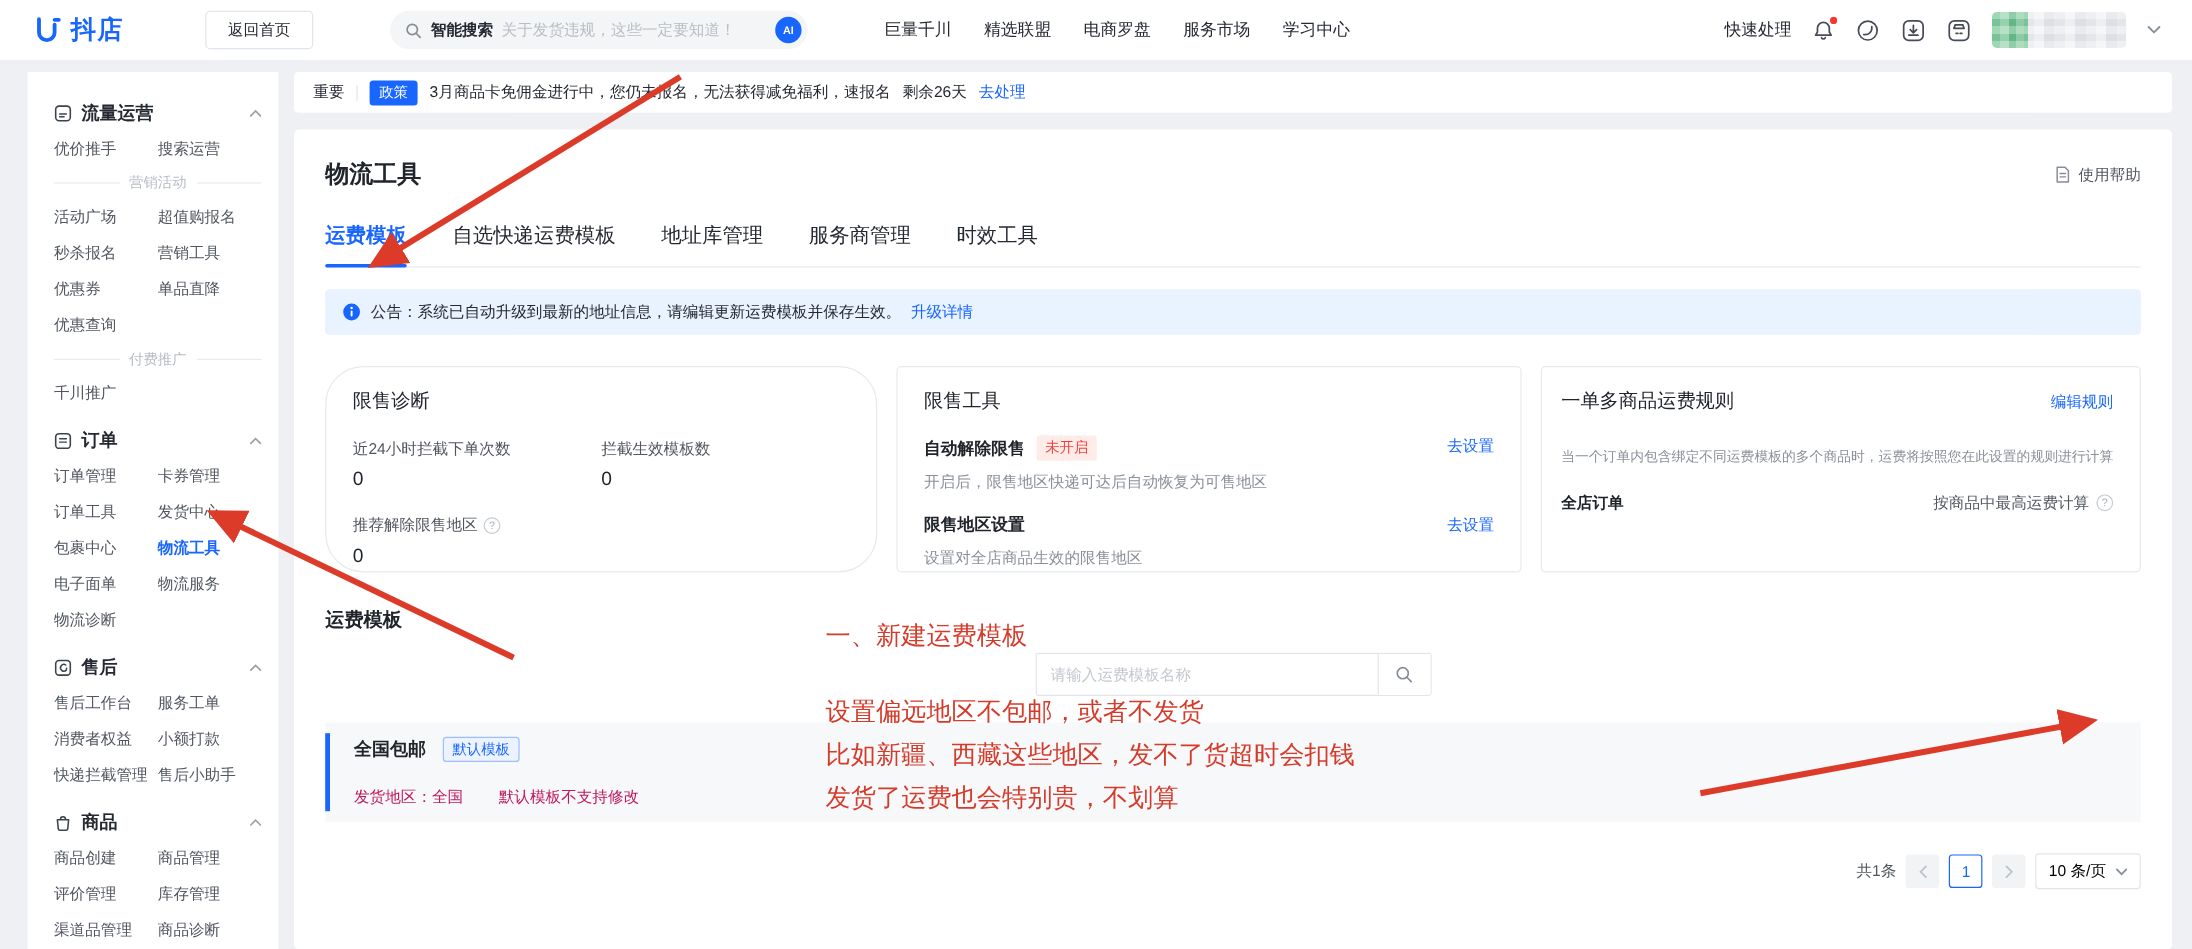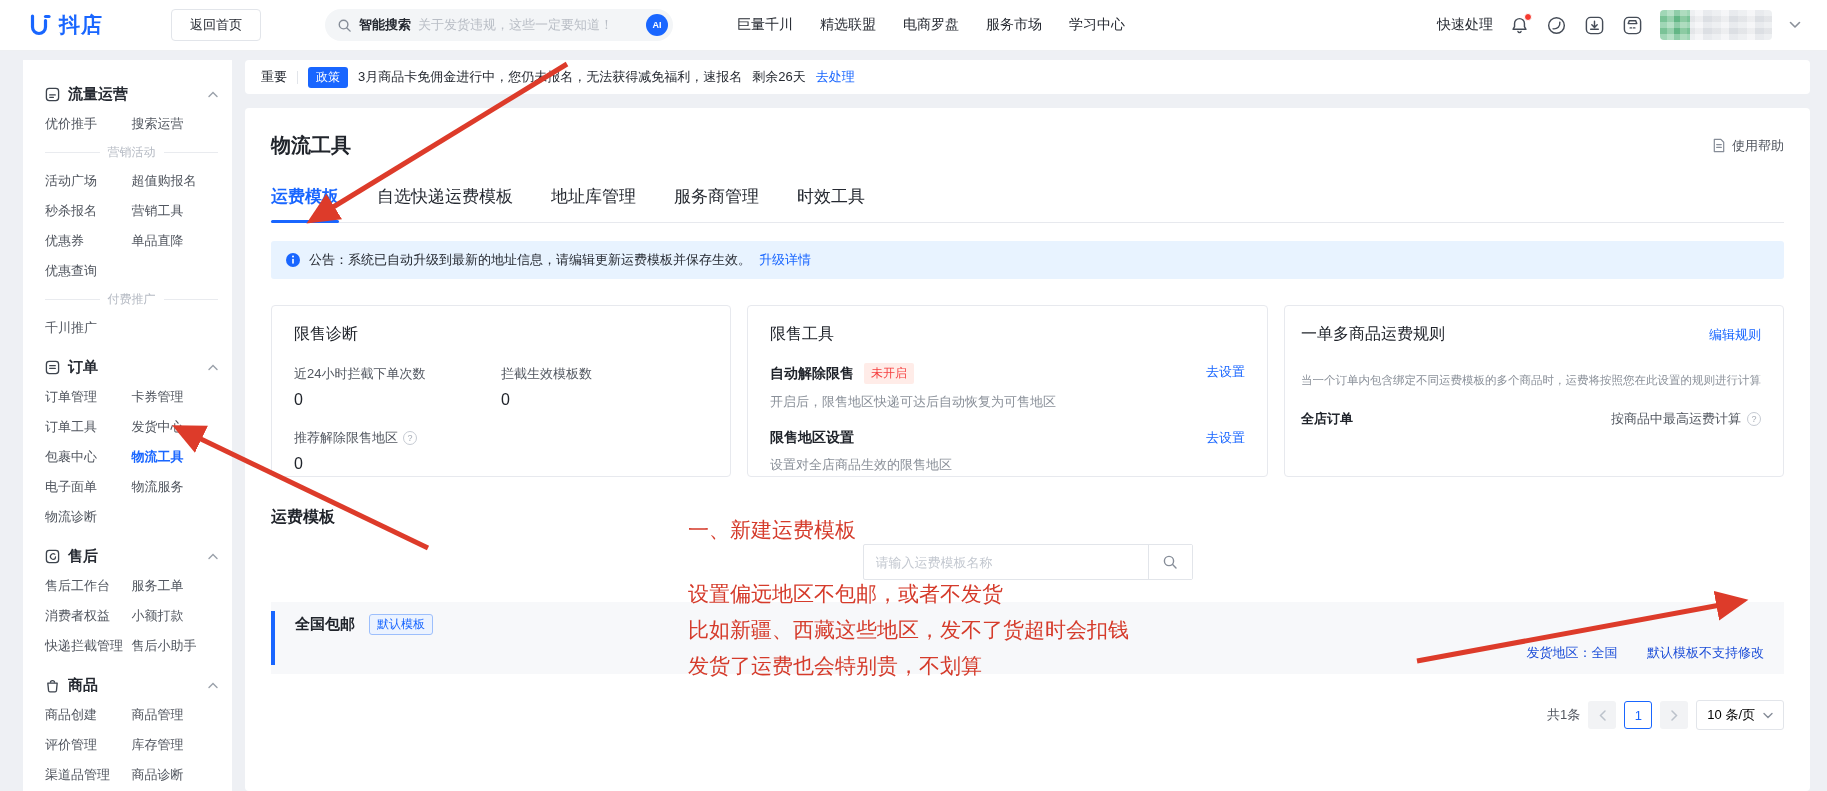--- a/index.html
+++ b/index.html
@@ -73,21 +73,21 @@
   .tab.active::after{content:"";position:absolute;left:0;right:0;bottom:-1px;height:3px;
     background:#1966ff;border-radius:2px;}
 
   .ann{margin-top:18px;height:38px;background:#e8f3ff;border-radius:3px;display:flex;
     align-items:center;gap:8px;padding:0 14px;font-size:13px;color:#252931;}
   .ann-link{color:#1966ff;cursor:pointer;}
 
   .cards{display:flex;gap:16px;margin-top:26px;}
   .card{border:1px solid #e7e9ee;border-radius:4px;padding:18px 22px;height:172px;background:#fff;}
   .card-t{font-size:16px;font-weight:500;color:#20242b;}
-  .card-diag{flex:0 0 460px;}
+  .card-diag{flex:0 0 460px;border-radius:32px;}
   .card-tools{flex:1;}
   .card-rules{flex:0 0 500px;padding-left:16px;}
   .stats{display:grid;grid-template-columns:1fr 1fr;row-gap:20px;margin-top:20px;}
   .stat-l{font-size:13px;color:#51565f;display:flex;align-items:center;gap:5px;}
   .stat-v{font-size:16px;color:#20242b;margin-top:8px;}
   .qmark{width:14px;height:14px;border:1px solid #c6cbd3;border-radius:50%;color:#a6acb6;
     font-size:9px;display:inline-flex;align-items:center;justify-content:center;cursor:pointer;}
   .tool-row{display:flex;justify-content:space-between;align-items:flex-start;margin-top:18px;}
   .tool-name{font-size:14px;font-weight:700;color:#20242b;display:flex;align-items:center;gap:10px;}
   .badge-off{background:#ffece8;color:#f53f3f;font-size:12px;font-weight:400;
@@ -113,21 +113,21 @@
     font-size:14px;color:#252931;cursor:pointer;font-family:inherit;}
   .btn-primary{height:32px;padding:0 20px;background:#1966ff;border:none;border-radius:5px;
     font-size:14px;color:#fff;cursor:pointer;font-family:inherit;}
 
   .tpl-item{margin-top:22px;background:#f7f8fa;padding:12px 20px 12px 24px;position:relative;cursor:pointer;}
   .tpl-item::before{content:"";position:absolute;left:0;top:9px;bottom:9px;width:4px;background:#1966ff;}
   .tpl-name-line{display:flex;align-items:center;}
   .tpl-name{font-size:15px;font-weight:700;color:#20242b;}
   .tpl-badge{margin-left:14px;font-size:12px;color:#1966ff;background:#ecf3ff;
     border:1px solid #9dbffc;border-radius:3px;padding:1px 7px;}
-  .tpl-desc{margin-top:9px;font-size:13px;color:#1d4ed8;text-align:right;}
+  .tpl-desc{margin-top:20px;font-size:13px;color:#be185d;}
   .tpl-desc .note{margin-left:26px;}
 
   .pager{display:flex;justify-content:flex-end;align-items:center;gap:8px;margin-top:26px;
     font-size:13px;color:#51565f;}
   .pg-btn{width:28px;height:28px;background:#f2f3f5;border-radius:3px;display:flex;
     align-items:center;justify-content:center;color:#bcc2cb;cursor:pointer;}
   .pg-cur{width:28px;height:28px;background:#fff;border:1px solid #1966ff;border-radius:3px;
     color:#1966ff;display:flex;align-items:center;justify-content:center;cursor:pointer;}
   .pg-size{height:30px;background:#fff;border:1px solid #e2e5ea;border-radius:3px;
     padding:0 10px;display:flex;align-items:center;gap:8px;color:#000000;cursor:pointer;}

